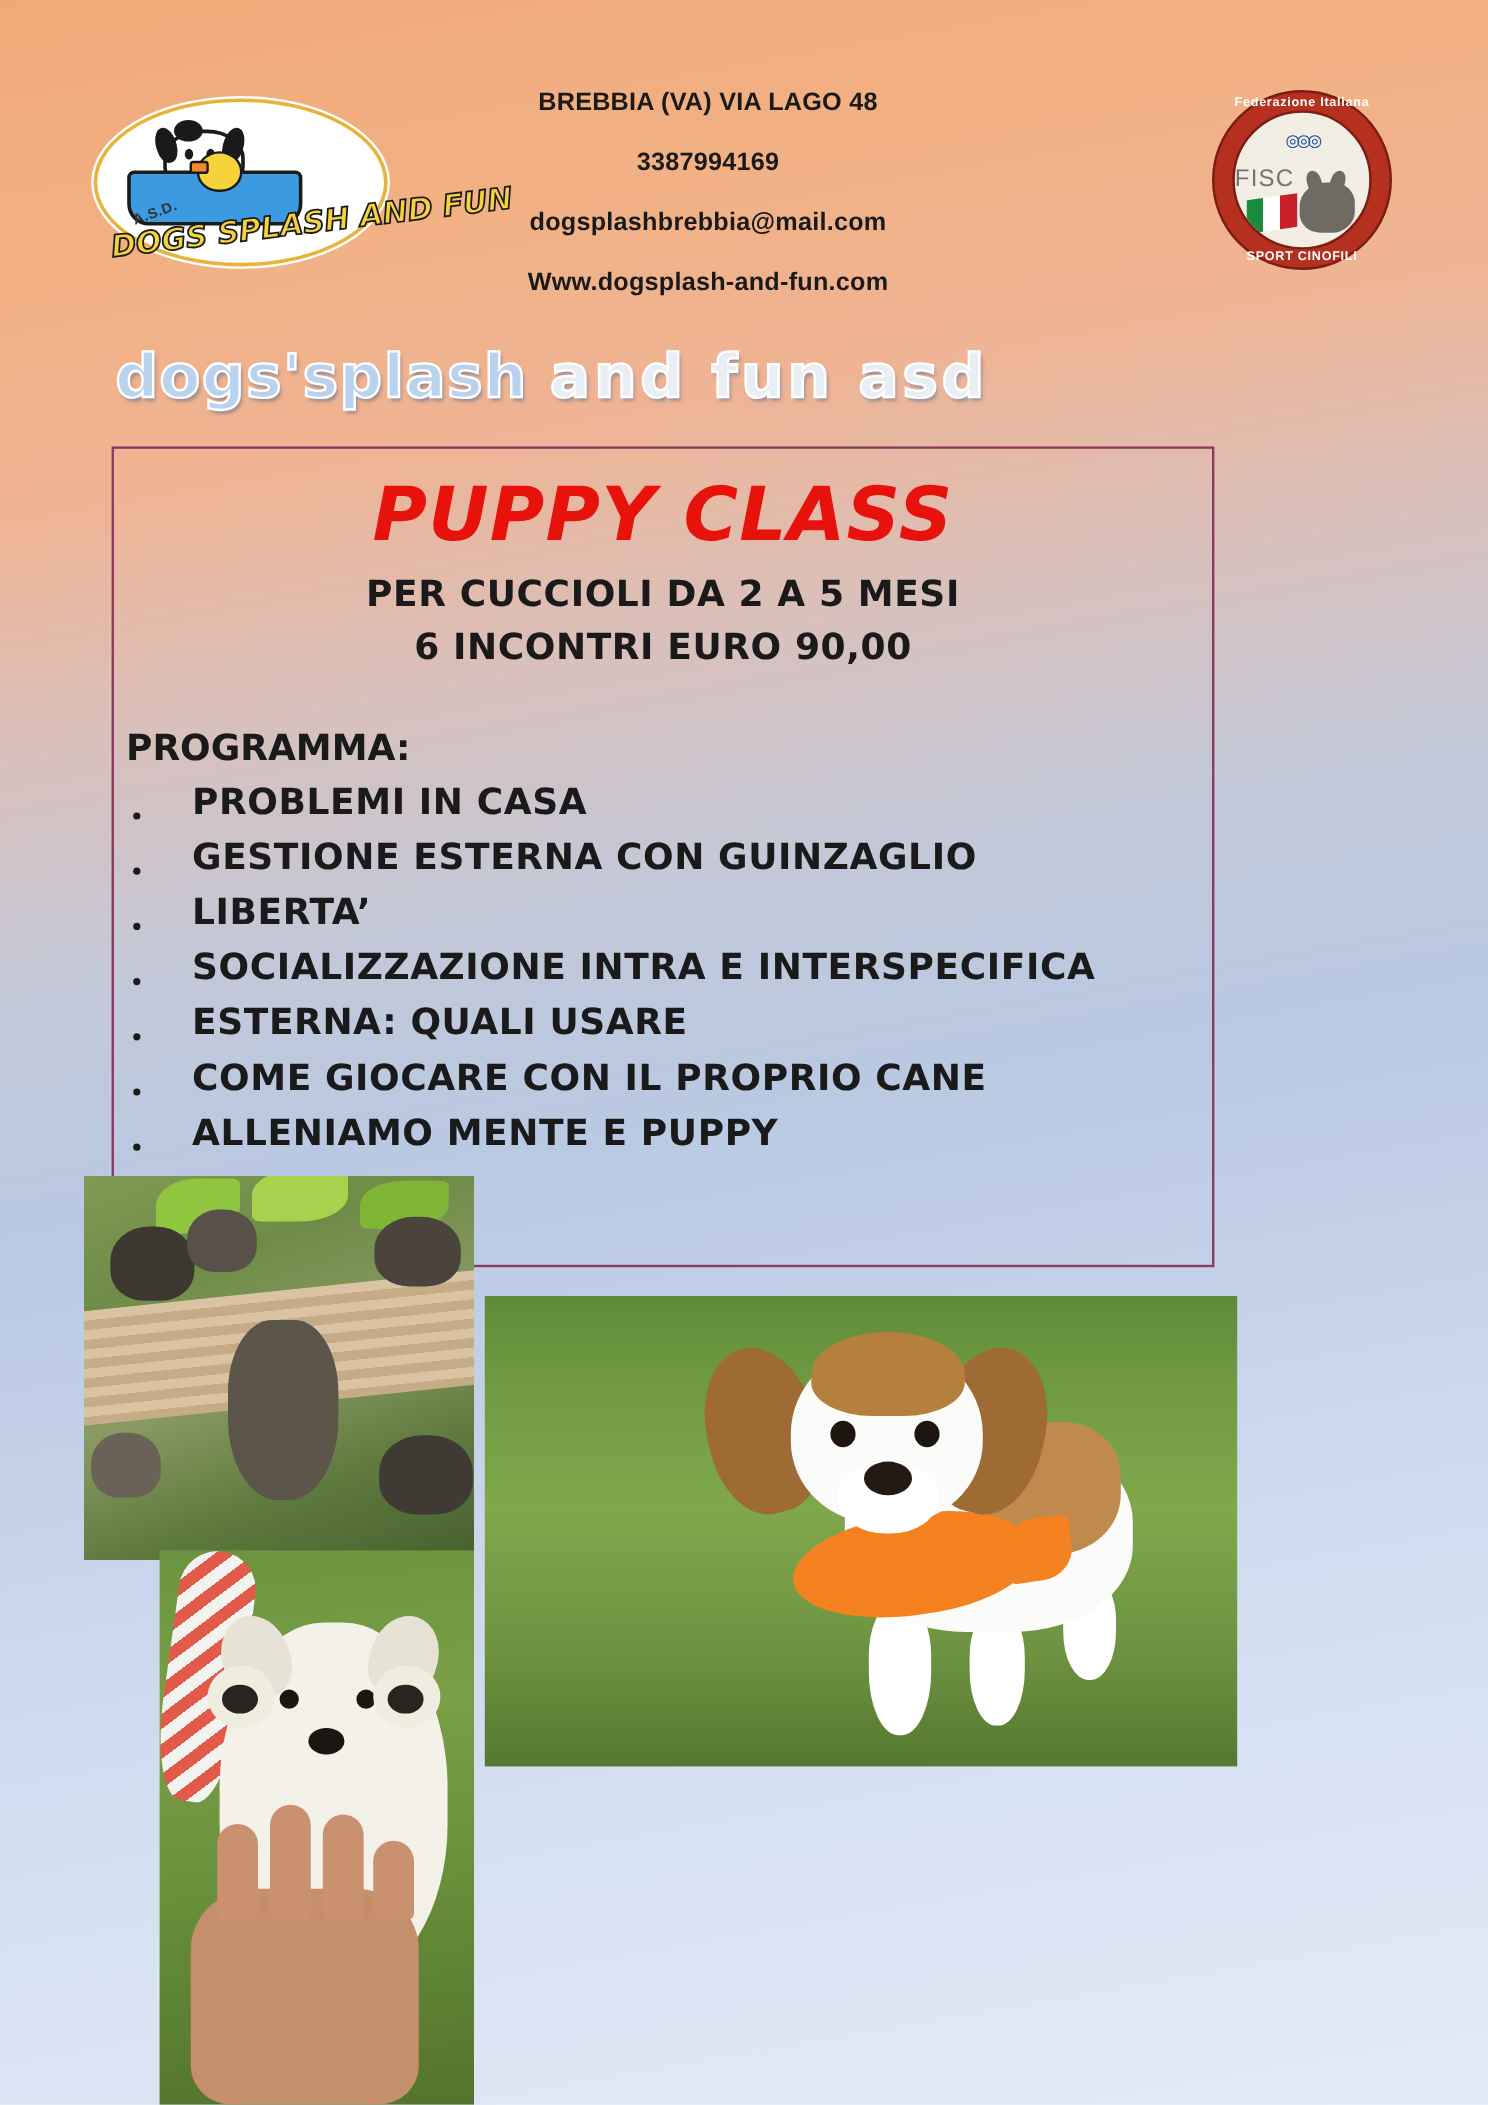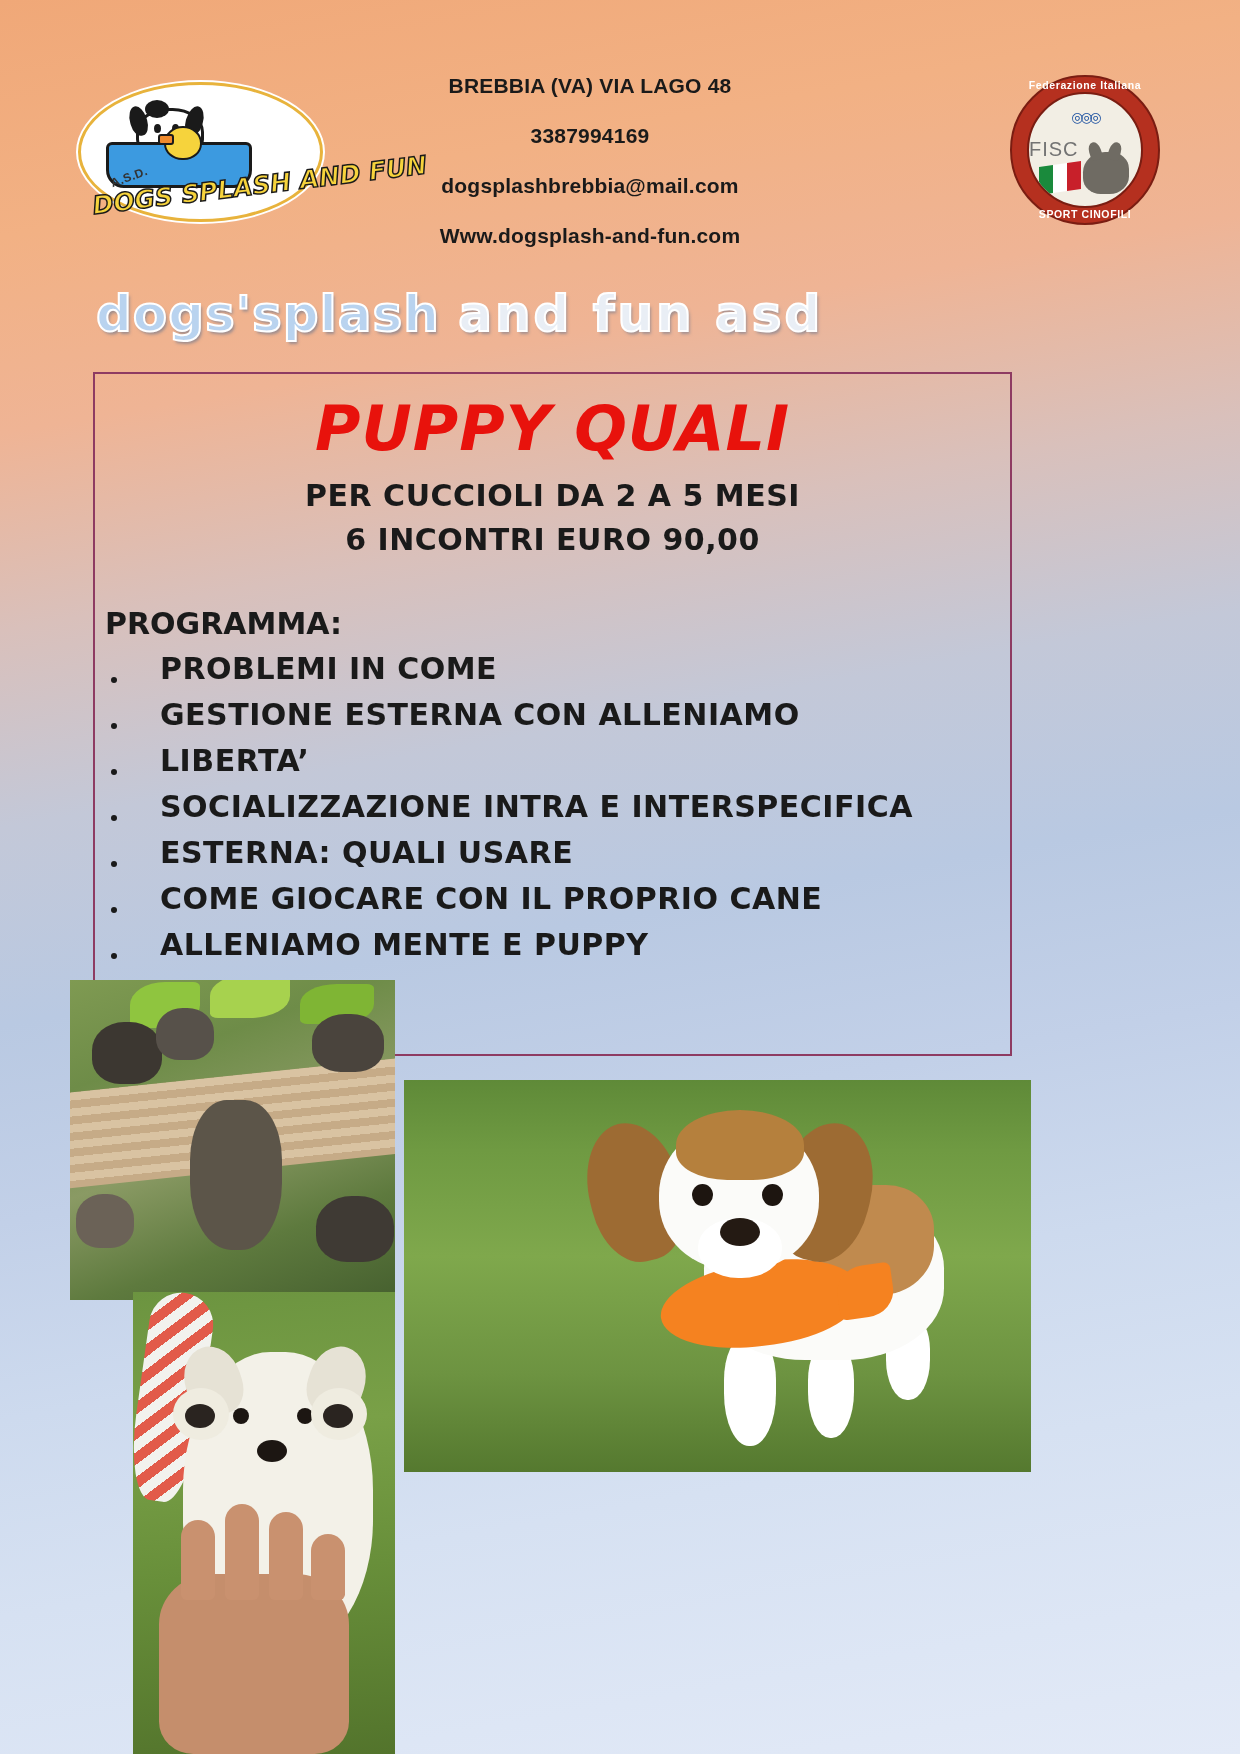--- a/index.html
+++ b/index.html
@@ -606,29 +606,29 @@
     </div>
   </div>
 </div>
 
 <div class="brand">
   <span class="b1">dogs'splash</span>
   <span class="b2">and fun asd</span>
 </div>
 
 <div class="frame">
-  <div class="title">PUPPY QUALI</div>
+  <div class="title">PUPPY CLASS</div>
   <div class="sub s1">PER CUCCIOLI DA 2 A 5 MESI</div>
   <div class="sub s2">6 INCONTRI EURO 90,00</div>
 
   <div class="program-label">PROGRAMMA:</div>
 
   <ul class="bullets">
-    <li>PROBLEMI IN COME</li>
-    <li>GESTIONE ESTERNA CON ALLENIAMO</li>
+    <li>PROBLEMI IN CASA</li>
+    <li>GESTIONE ESTERNA CON GUINZAGLIO</li>
     <li>LIBERTA’</li>
     <li>SOCIALIZZAZIONE INTRA E INTERSPECIFICA</li>
     <li>ESTERNA: QUALI USARE</li>
     <li>COME GIOCARE CON IL PROPRIO CANE</li>
     <li>ALLENIAMO MENTE E PUPPY</li>
   </ul>
 </div>
 
 <div class="photo photo-puppies">
   <div class="pp-deck"></div>

